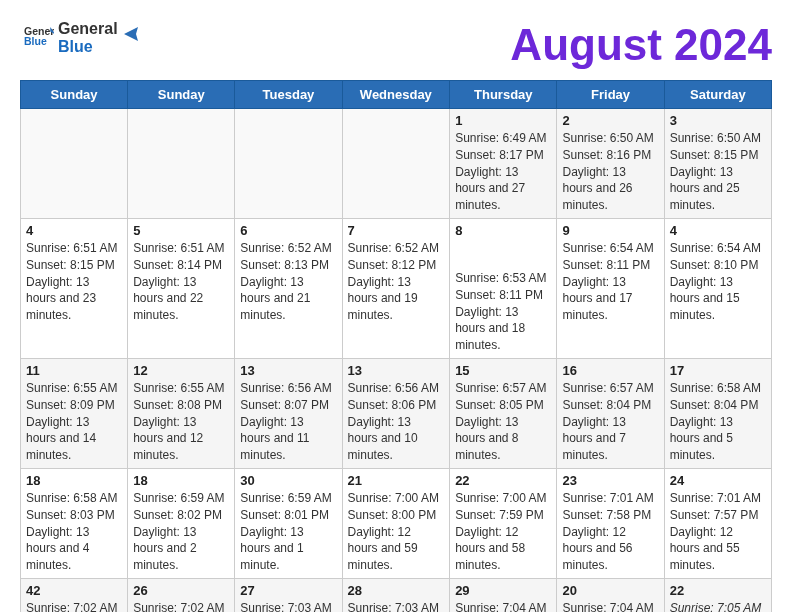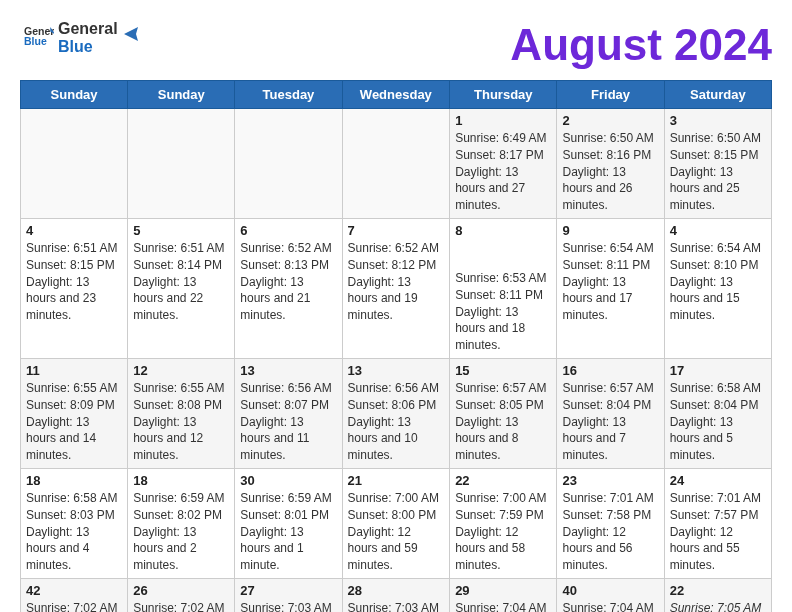--- a/index.html
+++ b/index.html
@@ -299,21 +299,21 @@
 Sunset: 7:52 PM
 Daylight: 12 hours and 49 minutes.</div>
         </td>
         <td>
           <div class="day-number">29</div>
           <div class="day-info" style="white-space: pre-line;">Sunrise: 7:04 AM
 Sunset: 7:51 PM
 Daylight: 12 hours and 47 minutes.</div>
         </td>
         <td>
-          <div class="day-number">40</div>
+          <div class="day-number">20</div>
           <div class="day-info" style="white-space: pre-line;">Sunrise: 7:04 AM
 Sunset: 7:50 PM
 Daylight: 12 hours and 45 minutes.</div>
         </td>
         <td>
           <div class="day-number">22</div>
           <div class="day-info" style="white-space: pre-line; font-style: italic;">Sunrise: 7:05 AM
 Sunset: 7:49 PM
 Daylight: 12 hours and 44 minutes.</div>
         </td>

